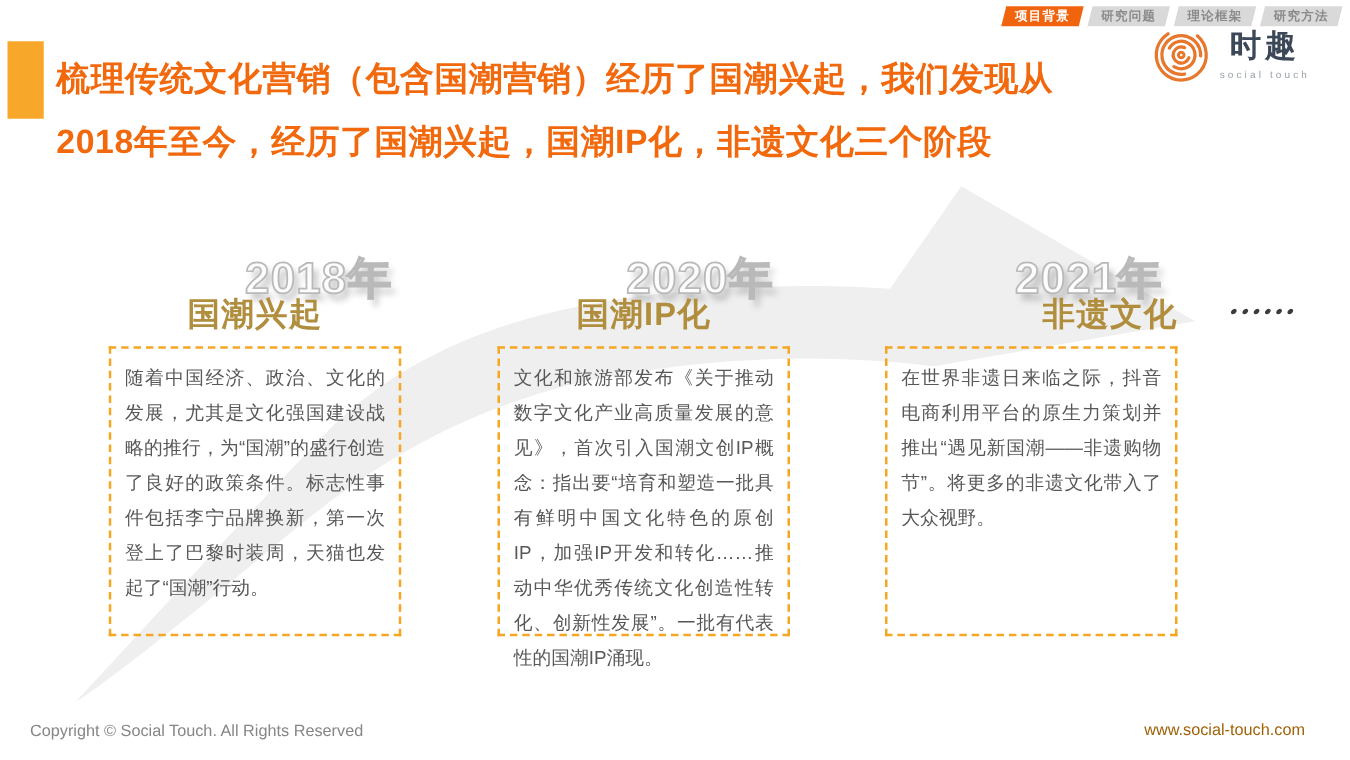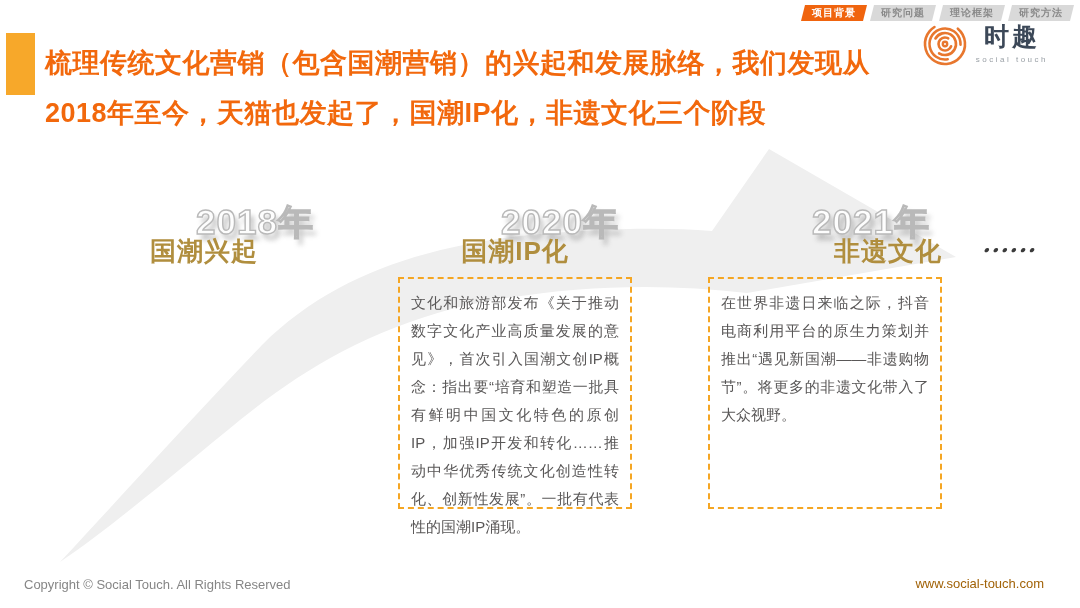--- a/index.html
+++ b/index.html
@@ -144,22 +144,22 @@
       <span>理论框架</span>
     </div>
     <div class="tab">
       <span>研究方法</span>
     </div>
   </div>
 
   <div class="accent-block"></div>
 
   <div class="headline">
-    <div>梳理传统文化营销（包含国潮营销）的兴起和发展脉络，我们发现从</div>
-    <div>2018年至今，天猫也发起了，国潮IP化，非遗文化三个阶段</div>
+    <div>梳理传统文化营销（包含国潮营销）经历了国潮兴起，我们发现从</div>
+    <div>2018年至今，经历了国潮兴起，国潮IP化，非遗文化三个阶段</div>
   </div>
 
   <div class="logo">
     <svg width="48" height="48" viewBox="0 0 48 48" aria-hidden="true">
       <g fill="none" stroke="#e8772e" stroke-linecap="round">
         <circle cx="24" cy="24" r="20" stroke-width="2.6" stroke-dasharray="100 26" transform="rotate(-50 24 24)"></circle>
         <circle cx="24" cy="24" r="15.5" stroke-width="2.6" stroke-dasharray="76 21" transform="rotate(80 24 24)"></circle>
         <circle cx="24" cy="24" r="11" stroke-width="2.6" stroke-dasharray="52 17" transform="rotate(-150 24 24)"></circle>
         <circle cx="24" cy="24" r="6.5" stroke-width="2.6" stroke-dasharray="31 10" transform="rotate(20 24 24)"></circle>
         <circle cx="24" cy="24" r="2.2" stroke-width="2.4"></circle>
@@ -172,20 +172,21 @@
   </div>
 
   <div class="year year-1">2018年</div>
   <div class="year year-2">2020年</div>
   <div class="year year-3">2021年</div>
 
   <div class="stage-title stage-title-1">国潮兴起</div>
   <div class="stage-title stage-title-2">国潮IP化</div>
   <div class="stage-title stage-title-3">非遗文化</div>
 
+  <div class="desc-box desc-box-1">随着中国经济、政治、文化的发展，尤其是文化强国建设战略的推行，为“国潮”的盛行创造了良好的政策条件。标志性事件包括李宁品牌换新，第一次登上了巴黎时装周，天猫也发起了“国潮”行动。</div>
   <div class="desc-box desc-box-2">文化和旅游部发布《关于推动数字文化产业高质量发展的意见》，首次引入国潮文创IP概念：指出要“培育和塑造一批具有鲜明中国文化特色的原创IP，加强IP开发和转化……推动中华优秀传统文化创造性转化、创新性发展”。一批有代表性的国潮IP涌现。</div>
   <div class="desc-box desc-box-3">在世界非遗日来临之际，抖音电商利用平台的原生力策划并推出“遇见新国潮——非遗购物节”。将更多的非遗文化带入了大众视野。</div>
 
   <div class="more-dots">●●●●●●</div>
 
   <div class="footer-copyright">Copyright © Social Touch. All Rights Reserved</div>
   <div class="footer-site">www.social-touch.com</div>
 
 </div>
 

